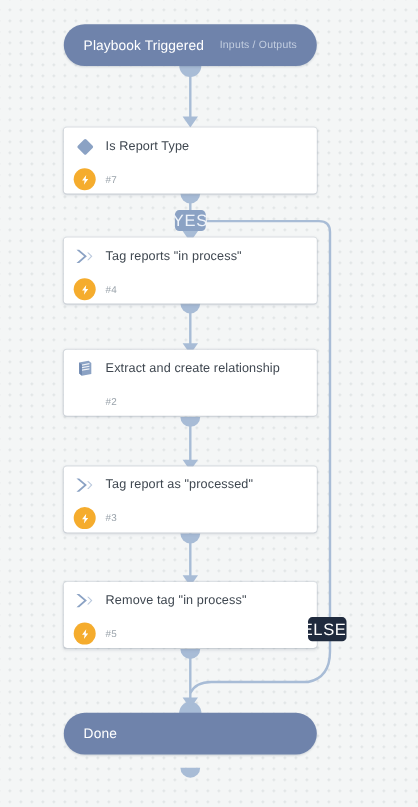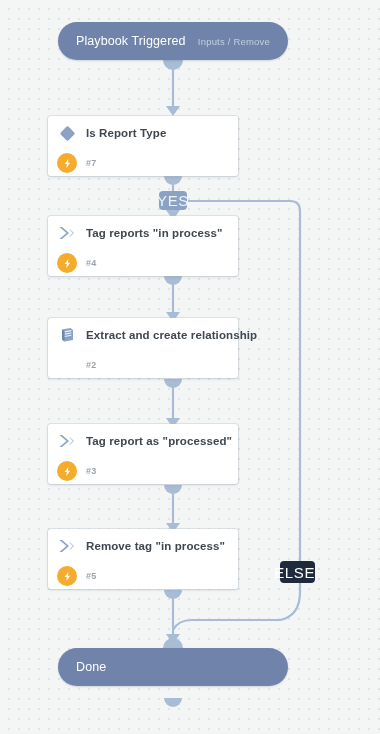--- a/index.html
+++ b/index.html
@@ -54,27 +54,26 @@
   .terminal-sub {
     margin-left: auto;
     color: #c3cee0;
     font-size: 9.5px;
     letter-spacing: .2px;
   }
 
   
   .card {
     position: absolute;
-    left: 48px;
-    width: 190px;
+    left: 58px;
+    width: 230px;
     height: 60px;
     background: #ffffff;
     border-radius: 3px;
     box-shadow: 0 1px 3px rgba(70,85,105,.18), 0 0 0 1px rgba(190,198,205,.35);
-    font-weight: bold;
   }
 
   .card-row-top {
     position: absolute;
     left: 0; top: 0;
     height: 34px;
     width: 100%;
     display: flex;
     align-items: center;
   }
@@ -192,21 +191,21 @@
       <path d="M164,276 a9,9 0 0 0 18,0 z"></path>
       <path d="M164,379 a9,9 0 0 0 18,0 z"></path>
       <path d="M164,485 a9,9 0 0 0 18,0 z"></path>
       <path d="M164,590 a9,9 0 0 0 18,0 z"></path>
       <path d="M164,698 a9,9 0 0 0 18,0 z"></path>
     </g>
   </svg>
 
   <div class="terminal start">
     <span class="terminal-label">Playbook Triggered</span>
-    <span class="terminal-sub">Inputs / Remove</span>
+    <span class="terminal-sub">Inputs / Outputs</span>
   </div>
 
   <div class="card" style="top:116px">
     <div class="card-row-top">
       <span class="card-icon">
         <svg width="17" height="17" viewBox="0 0 17 17">
           <rect x="3" y="3" width="11" height="11" rx="1.5" fill="#8ba2c4" transform="rotate(45 8.5 8.5)"></rect>
         </svg>
       </span>
       <span class="card-title">Is Report Type</span>

